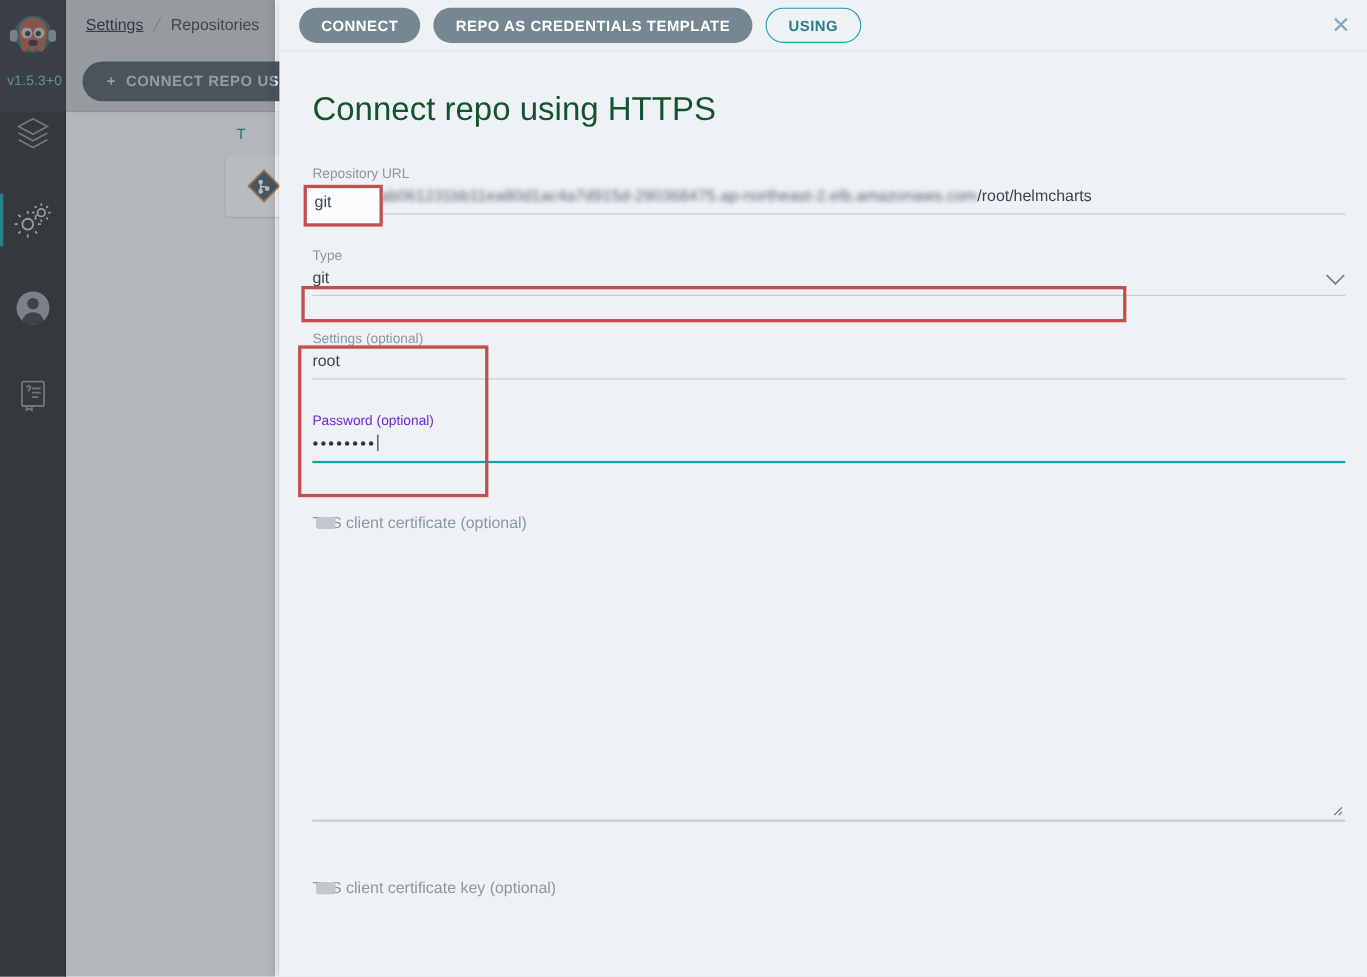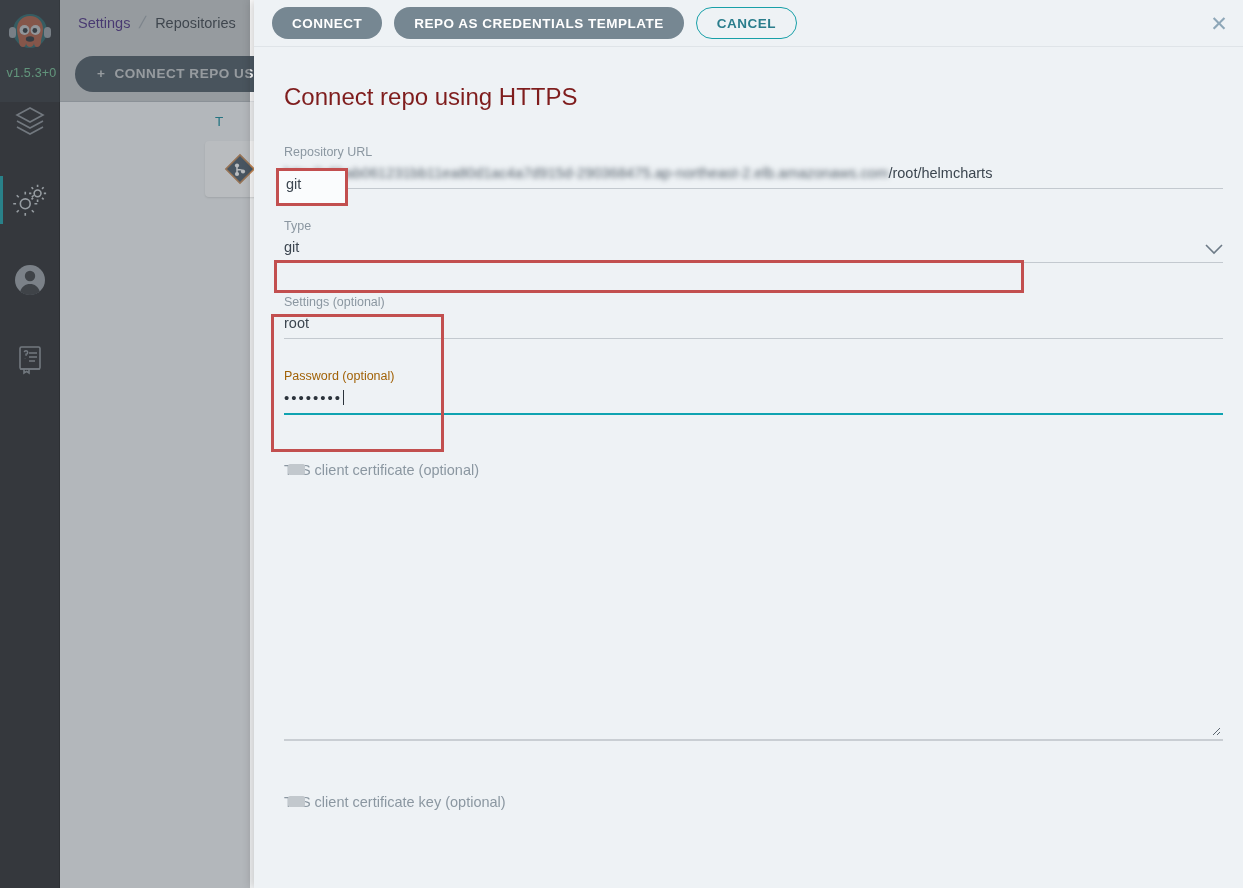--- a/index.html
+++ b/index.html
@@ -42,21 +42,21 @@
 
   .main-area {
     position: absolute; left: 60px; top: 0; right: 0; bottom: 0;
     background: #ffffff;
   }
   .breadcrumb {
     height: 46px; display: flex; align-items: center;
     padding-left: 18px; gap: 10px;
     background: #fff;
   }
-  .crumb-link { color: #4c1d95; font-size: 14.5px; }
+  .crumb-link { color: #0f172a; font-size: 14.5px; text-decoration: underline; }
   .crumb-sep { color: #c5cbd1; font-size: 17px; transform: skewX(-16deg); }
   .crumb-current { color: #363c44; font-size: 14.5px; }
 
   .toolbar {
     height: 56px; display: flex; align-items: center; padding-left: 15px;
     background: #fff;
     border-bottom: 1px solid #e6e9ec;
   }
   .btn-pill {
     background: #4e5b66; color: #fff; border: none; border-radius: 18px;
@@ -110,30 +110,30 @@
   .close-x {
     margin-left: auto; width: 28px; height: 28px;
     display: flex; align-items: center; justify-content: center;
     color: #8ea7b8; font-size: 21px; line-height: 1;
   }
 
   .panel-body {
     padding: 36px 24px 0 30px; position: relative; height: 841px;
   }
   .panel-title {
-    font-size: 24px; color: #7f1d1d; font-weight: normal;
+    font-size: 30px; color: #14532d; font-weight: normal;
     margin-bottom: 34px;
   }
 
   .field { position: relative; margin-bottom: 0; }
   .field-label {
     font-size: 12.5px; color: #8b97a1; margin-bottom: 6px;
     display: block;
   }
-  .field-label.focused { color: #a16207; }
+  .field-label.focused { color: #6d28d9; }
   .field-line {
     border-bottom: 1px solid #c3c9cf; height: 1px;
   }
   .field-line.teal { border-bottom: 2px solid #0fa3b1; }
   .field-value {
     font-size: 14.5px; color: #3c4650; padding-bottom: 7px;
     min-height: 22px; white-space: nowrap;
   }
 
   .select-row { display: flex; align-items: flex-end; }
@@ -265,21 +265,21 @@
 
     <div id="dimmer-top"></div>
     <div id="dimmer"></div>
   </div>
 
   <div id="panel">
 
     <div class="panel-header">
       <button class="p-btn solid">CONNECT</button>
       <button class="p-btn solid">REPO AS CREDENTIALS TEMPLATE</button>
-      <button class="p-btn outline">CANCEL</button>
+      <button class="p-btn outline">USING</button>
       <div class="close-x">✕</div>
     </div>
 
     <div class="panel-body">
 
       <h1 class="panel-title">Connect repo using HTTPS</h1>
 
       <div class="field" style="margin-bottom:30px">
         <label class="field-label">Repository URL</label>
         <div class="field-value">

